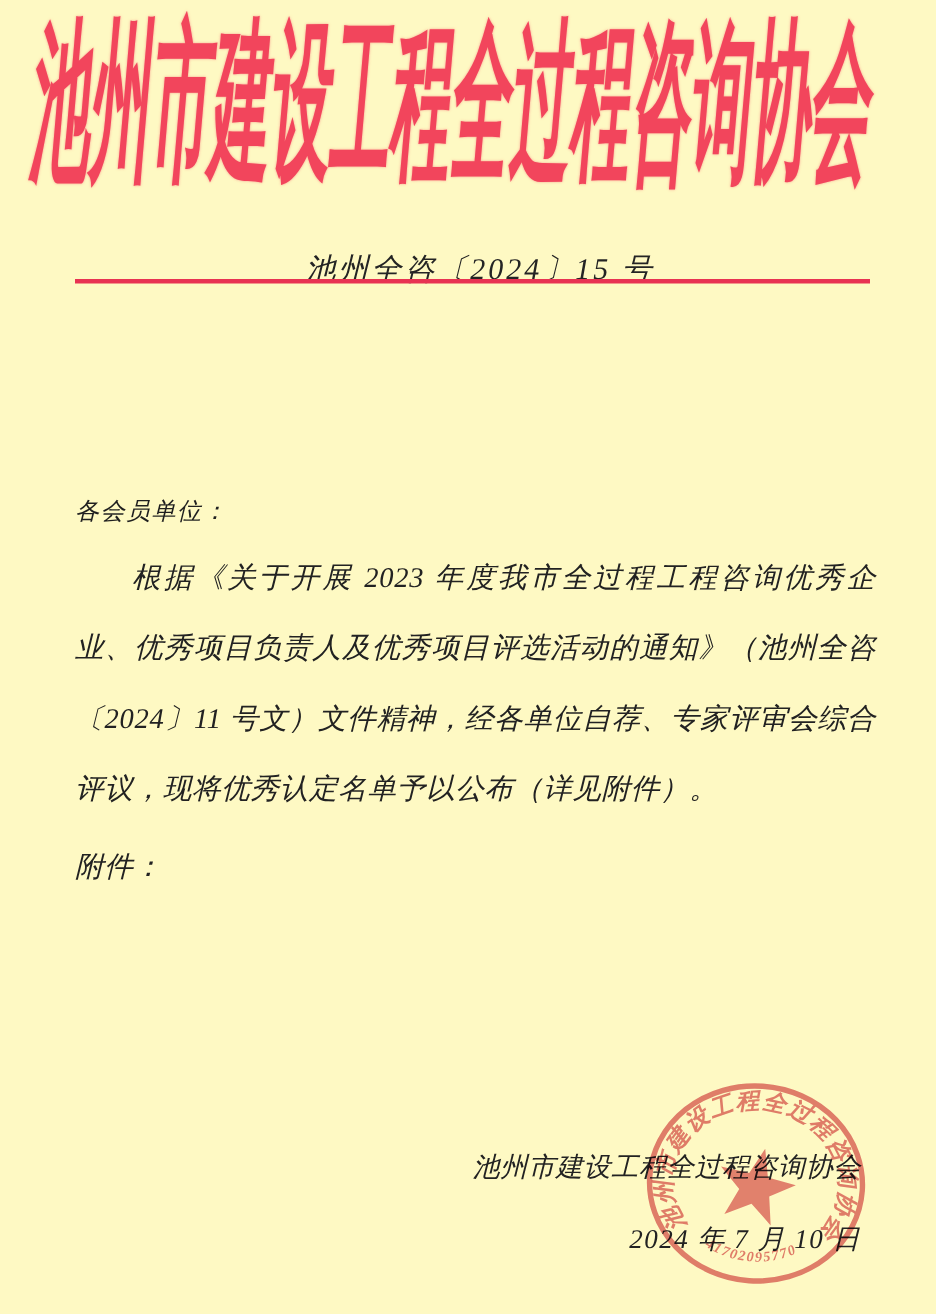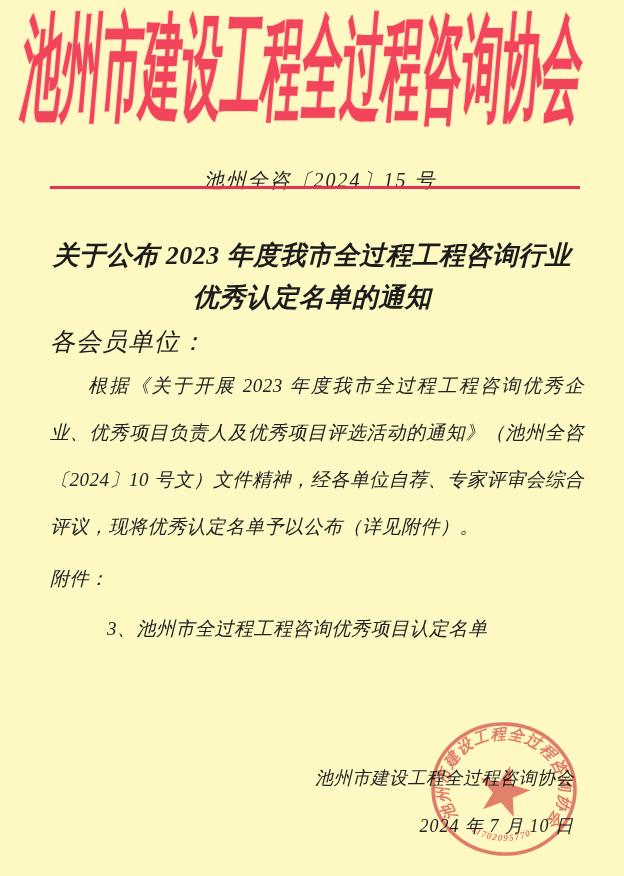--- a/index.html
+++ b/index.html
@@ -40,21 +40,21 @@
   .doc-title{
     position:absolute;top:235px;left:0;right:0;
     text-align:center;
     font-size:26px;line-height:42px;
     font-weight:700;
     letter-spacing:0.5px;
     color:#1c1c1c;
   }
   .salutation{
     position:absolute;top:329px;left:50px;
-    font-size:25px;line-height:26px;
+    font-size:16px;line-height:26px;
     letter-spacing:1px;
   }
   .paragraph{
     position:absolute;top:362px;left:50px;width:534px;
     font-size:19px;line-height:47px;
     text-align:justify;
     text-indent:2em;
     letter-spacing:0.5px;
     color:#222;
   }
@@ -91,35 +91,28 @@
 <body>
 
 <div class="page">
 
   <div class="org-name">池州市建设工程全过程咨询协会</div>
 
   <div class="doc-number">池州全咨〔2024〕15 号</div>
 
   <div class="red-divider"></div>
 
-  <div class="doc-title">
-    <div>关于公布 2023 年度我市全过程工程咨询行业</div>
-    <div>优秀认定名单的通知</div>
-  </div>
 
   <div class="salutation">各会员单位：</div>
 
-  <div class="paragraph">根据《关于开展 2023 年度我市全过程工程咨询优秀企业、优秀项目负责人及优秀项目评选活动的通知》（池州全咨〔2024〕10 号文）文件精神，经各单位自荐、专家评审会综合评议，现将优秀认定名单予以公布（详见附件）。</div>
+  <div class="paragraph">根据《关于开展 2023 年度我市全过程工程咨询优秀企业、优秀项目负责人及优秀项目评选活动的通知》（池州全咨〔2024〕11 号文）文件精神，经各单位自荐、专家评审会综合评议，现将优秀认定名单予以公布（详见附件）。</div>
 
   <div class="attachments">
     <div class="att-row">
       <span class="att-label">附件：</span>
-    </div>
-    <div class="att-row indent">
-      <span>3、池州市全过程工程咨询优秀项目认定名单</span>
     </div>
   </div>
 
   <div class="signature">池州市建设工程全过程咨询协会</div>
   <div class="sign-date">2024 年 7 月 10 日</div>
 
   <svg class="seal" viewBox="0 0 152 140" xmlns="http://www.w3.org/2000/svg">
     <g transform="rotate(4 76 70)">
 
       <ellipse cx="76" cy="70" rx="71" ry="65" fill="none" stroke-width="3.6" opacity="0.85" stroke="#d5535f"></ellipse>

